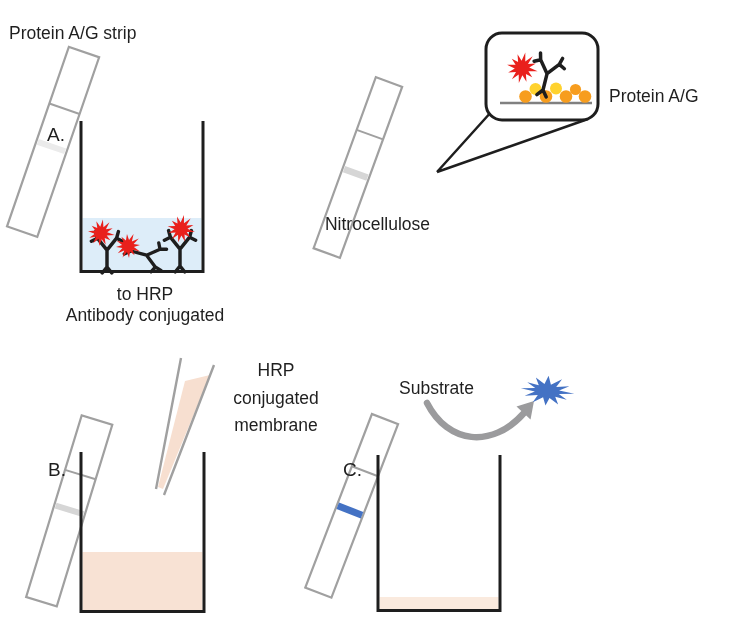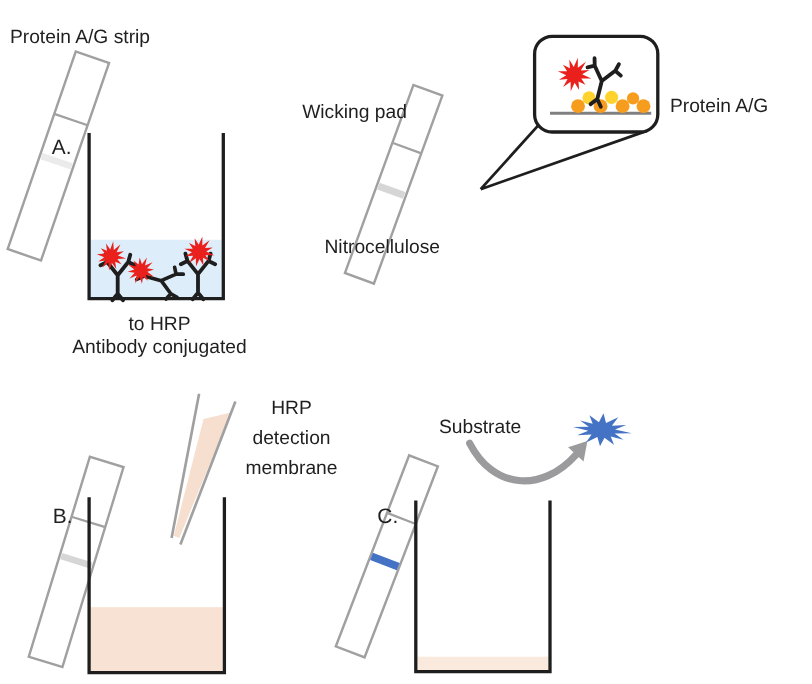--- a/index.html
+++ b/index.html
@@ -92,34 +92,33 @@
 
   <div class="lbl" style="left:9px;top:23px;">Protein A/G strip</div>
 
   <div class="lbl big" style="left:47px;top:124px;">A.</div>
 
   <div class="lbl center" style="left:35px;top:284px;width:220px;">
     <div>to HRP</div>
     <div>Antibody conjugated</div>
   </div>
 
-  <div class="lbl right" style="left:220px;top:91px;width:150px;">Wicking pad</div>
 
 
-  <div class="lbl center" style="left:265px;top:211px;width:165px;line-height:27px;">
+  <div class="lbl center" style="left:265px;top:211px;width:165px;line-height:27px;text-align:right;">
     <div>Nitrocellulose</div>
   </div>
 
   <div class="lbl" style="left:609px;top:86px;text-align:right;">Protein A/G</div>
 
   <div class="lbl big" style="left:48px;top:459px;">B.</div>
 
-  <div class="lbl center" style="left:205px;top:357px;width:120px;line-height:27.5px;">
+  <div class="lbl center" style="left:216px;top:357px;width:120px;line-height:27.5px;">
     <div>HRP</div>
-    <div>detection</div>
+    <div>conjugated</div>
     <div>membrane</div>
   </div>
 
   <div class="lbl big" style="left:343px;top:459px;">C.</div>
 
   <div class="lbl" style="left:399px;top:378px;">Substrate</div>
 
 </div>
 
 </body></html>

